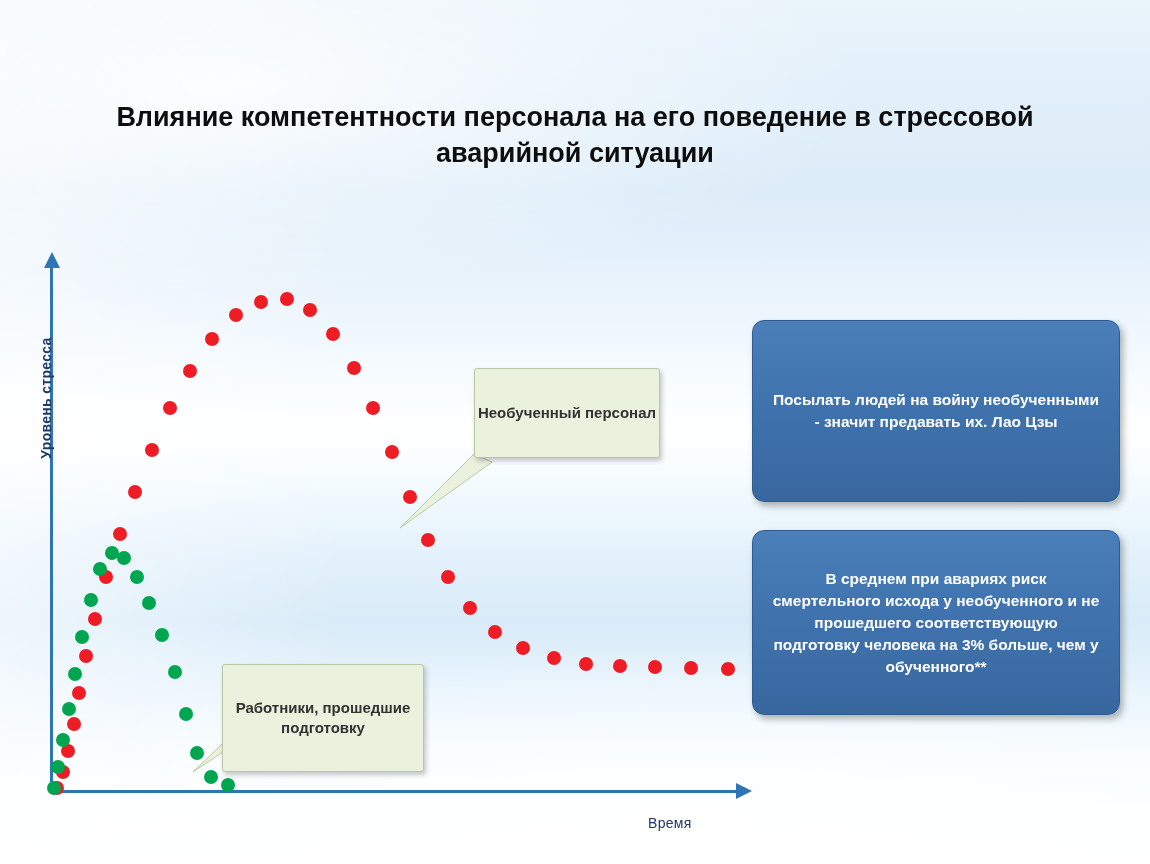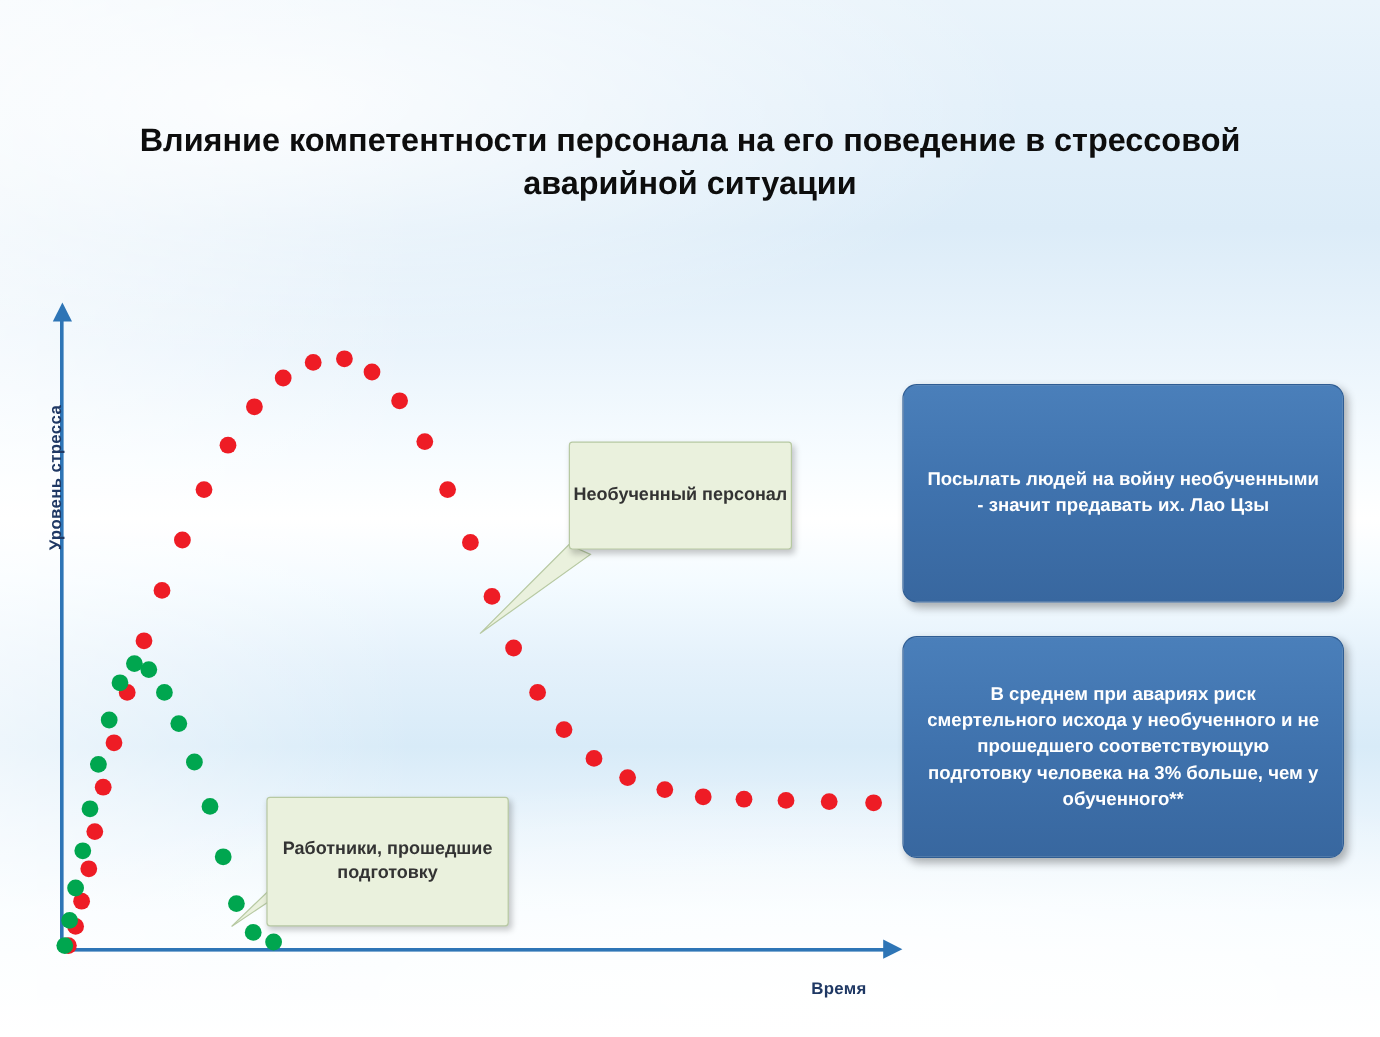--- a/index.html
+++ b/index.html
@@ -73,22 +73,22 @@
     border-left:16px solid #2e75b6;
   }
   .y-label {
     position:absolute; left:-44px; top:390px;
     width:180px; text-align:center;
     transform:rotate(-90deg);
     font-size:14px; font-weight:bold; color:#1f3864;
     letter-spacing:0.3px;
   }
   .x-label {
-    position:absolute; left:676px; top:815px;
-    font-size:14px; font-weight:bold; color:#1f3864;
+    position:absolute; left:648px; top:815px;
+    font-size:14px; font-weight:normal; color:#1f3864;
     letter-spacing:0.3px;
   }
 
   
   .plot {
     position:absolute; left:50px; top:265px;
     width:700px; height:528px;
   }
   .dot {
     position:absolute;

